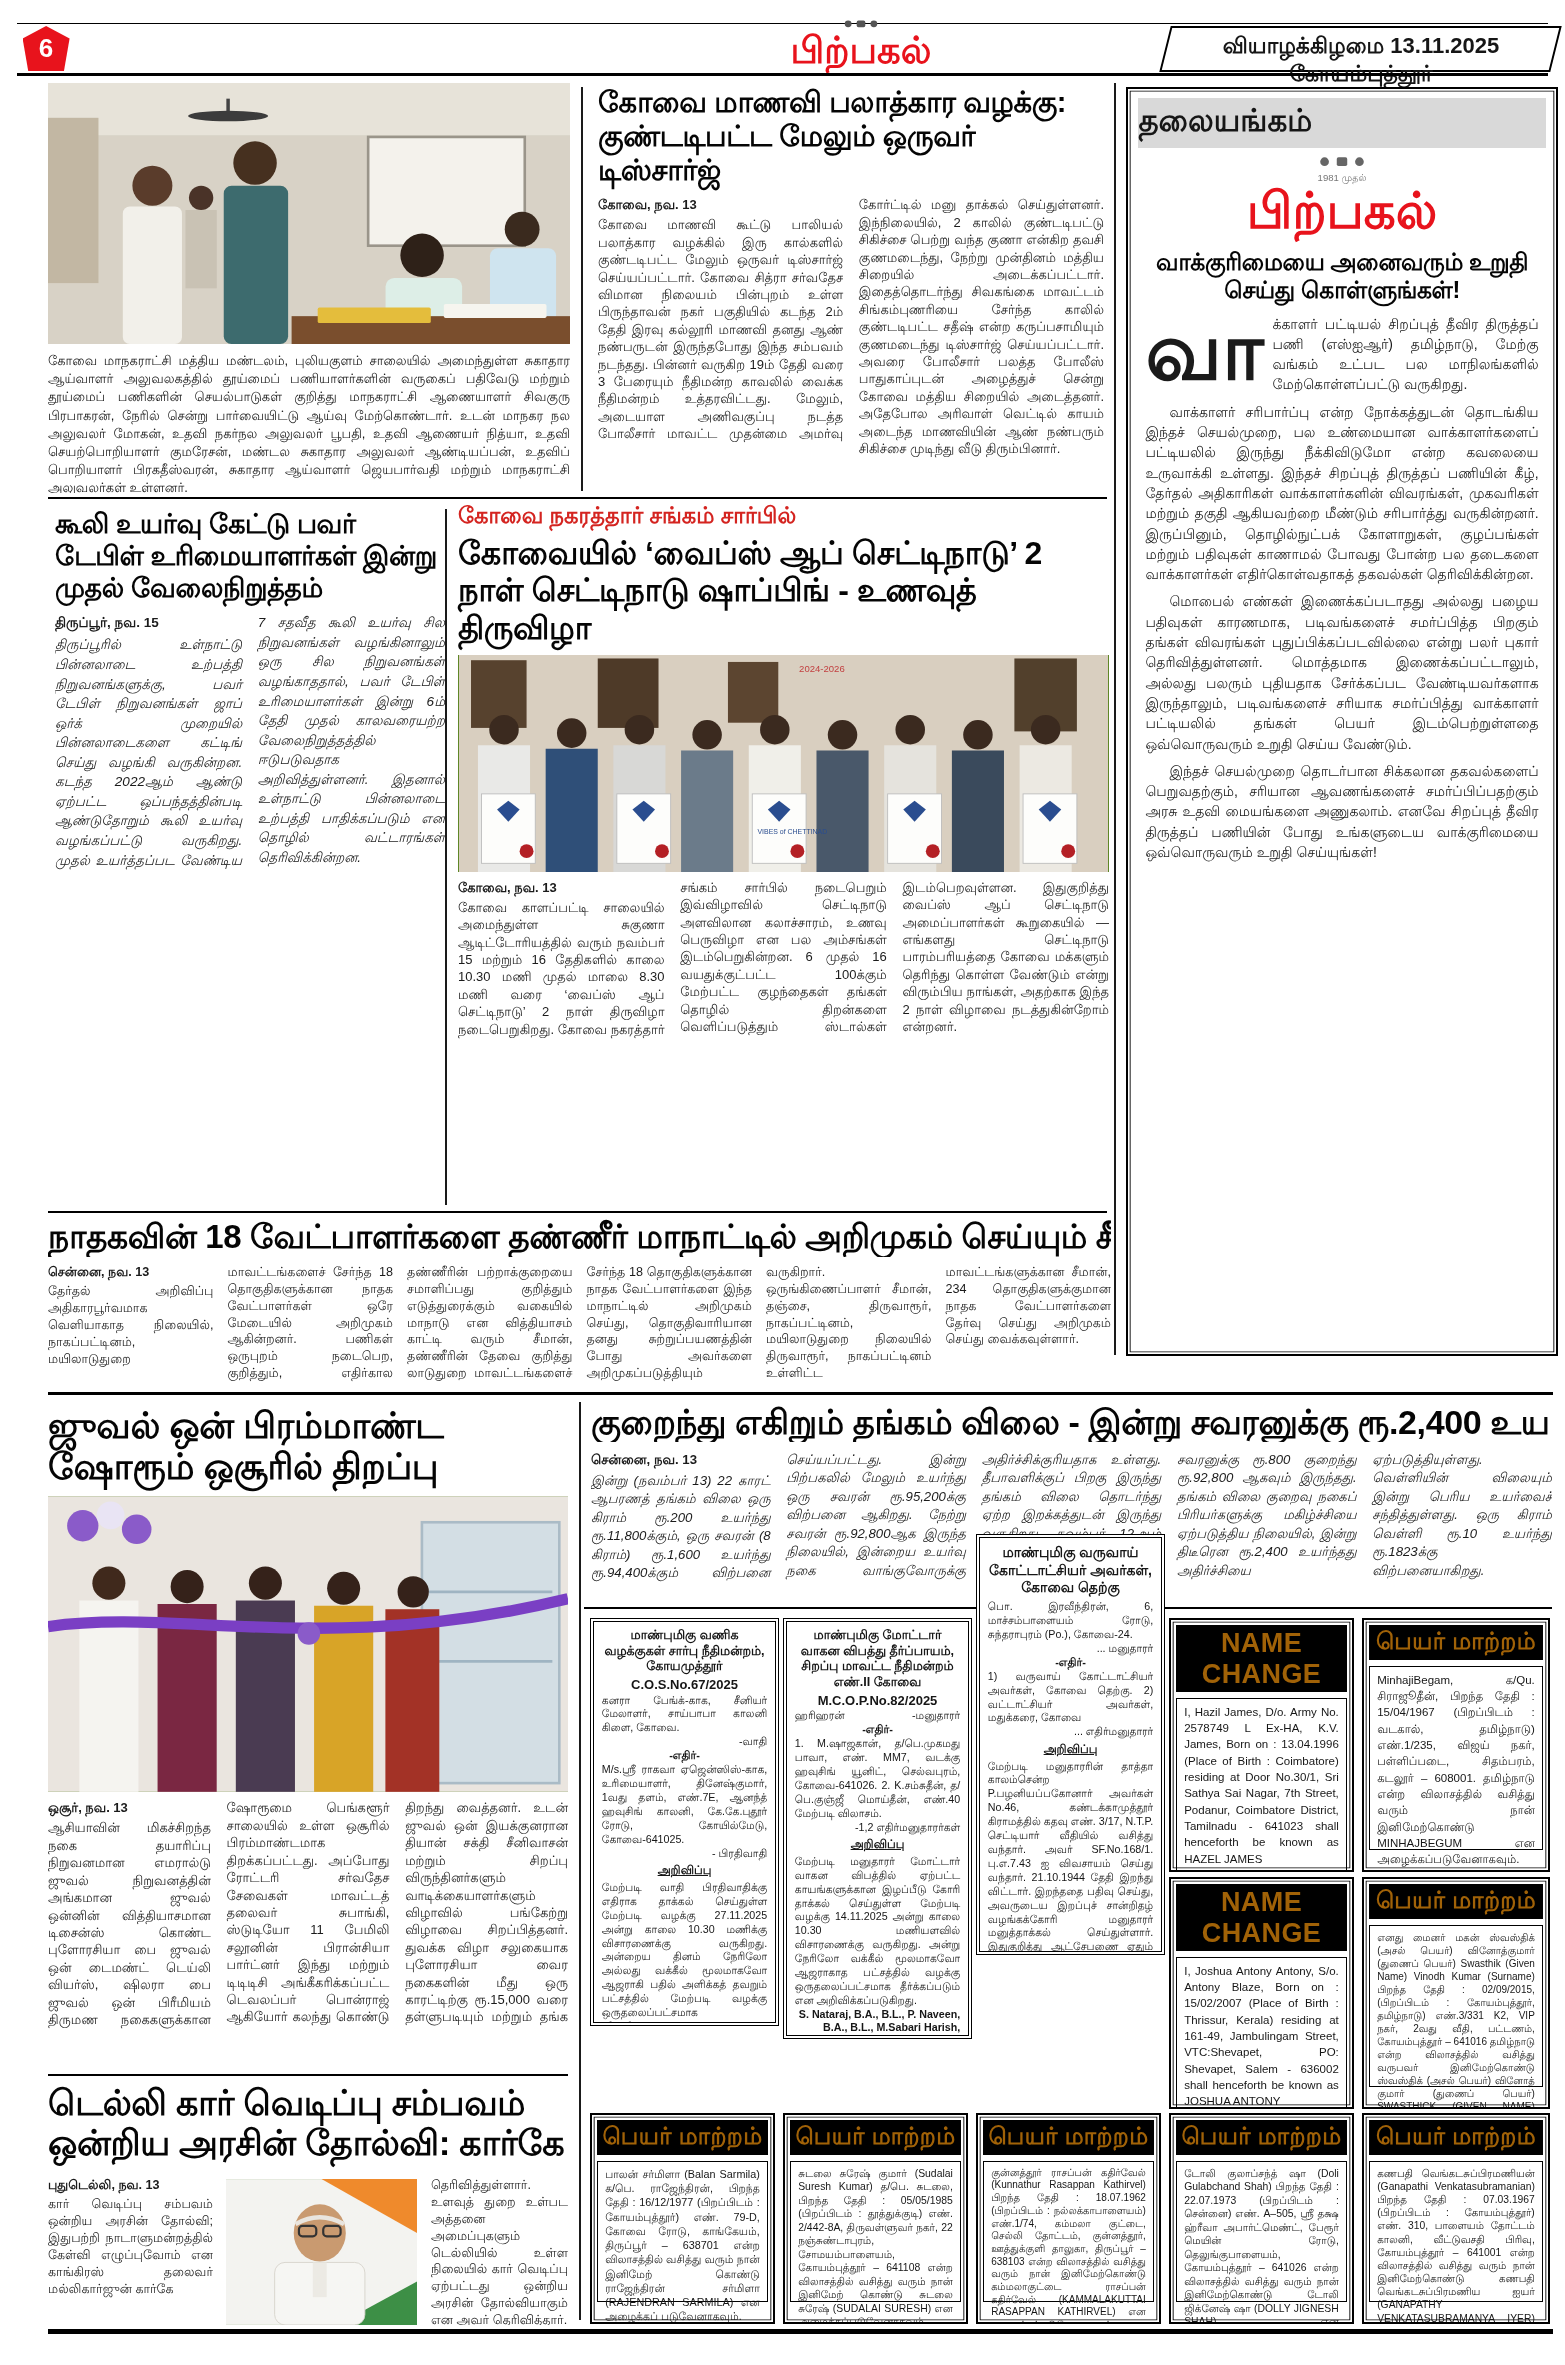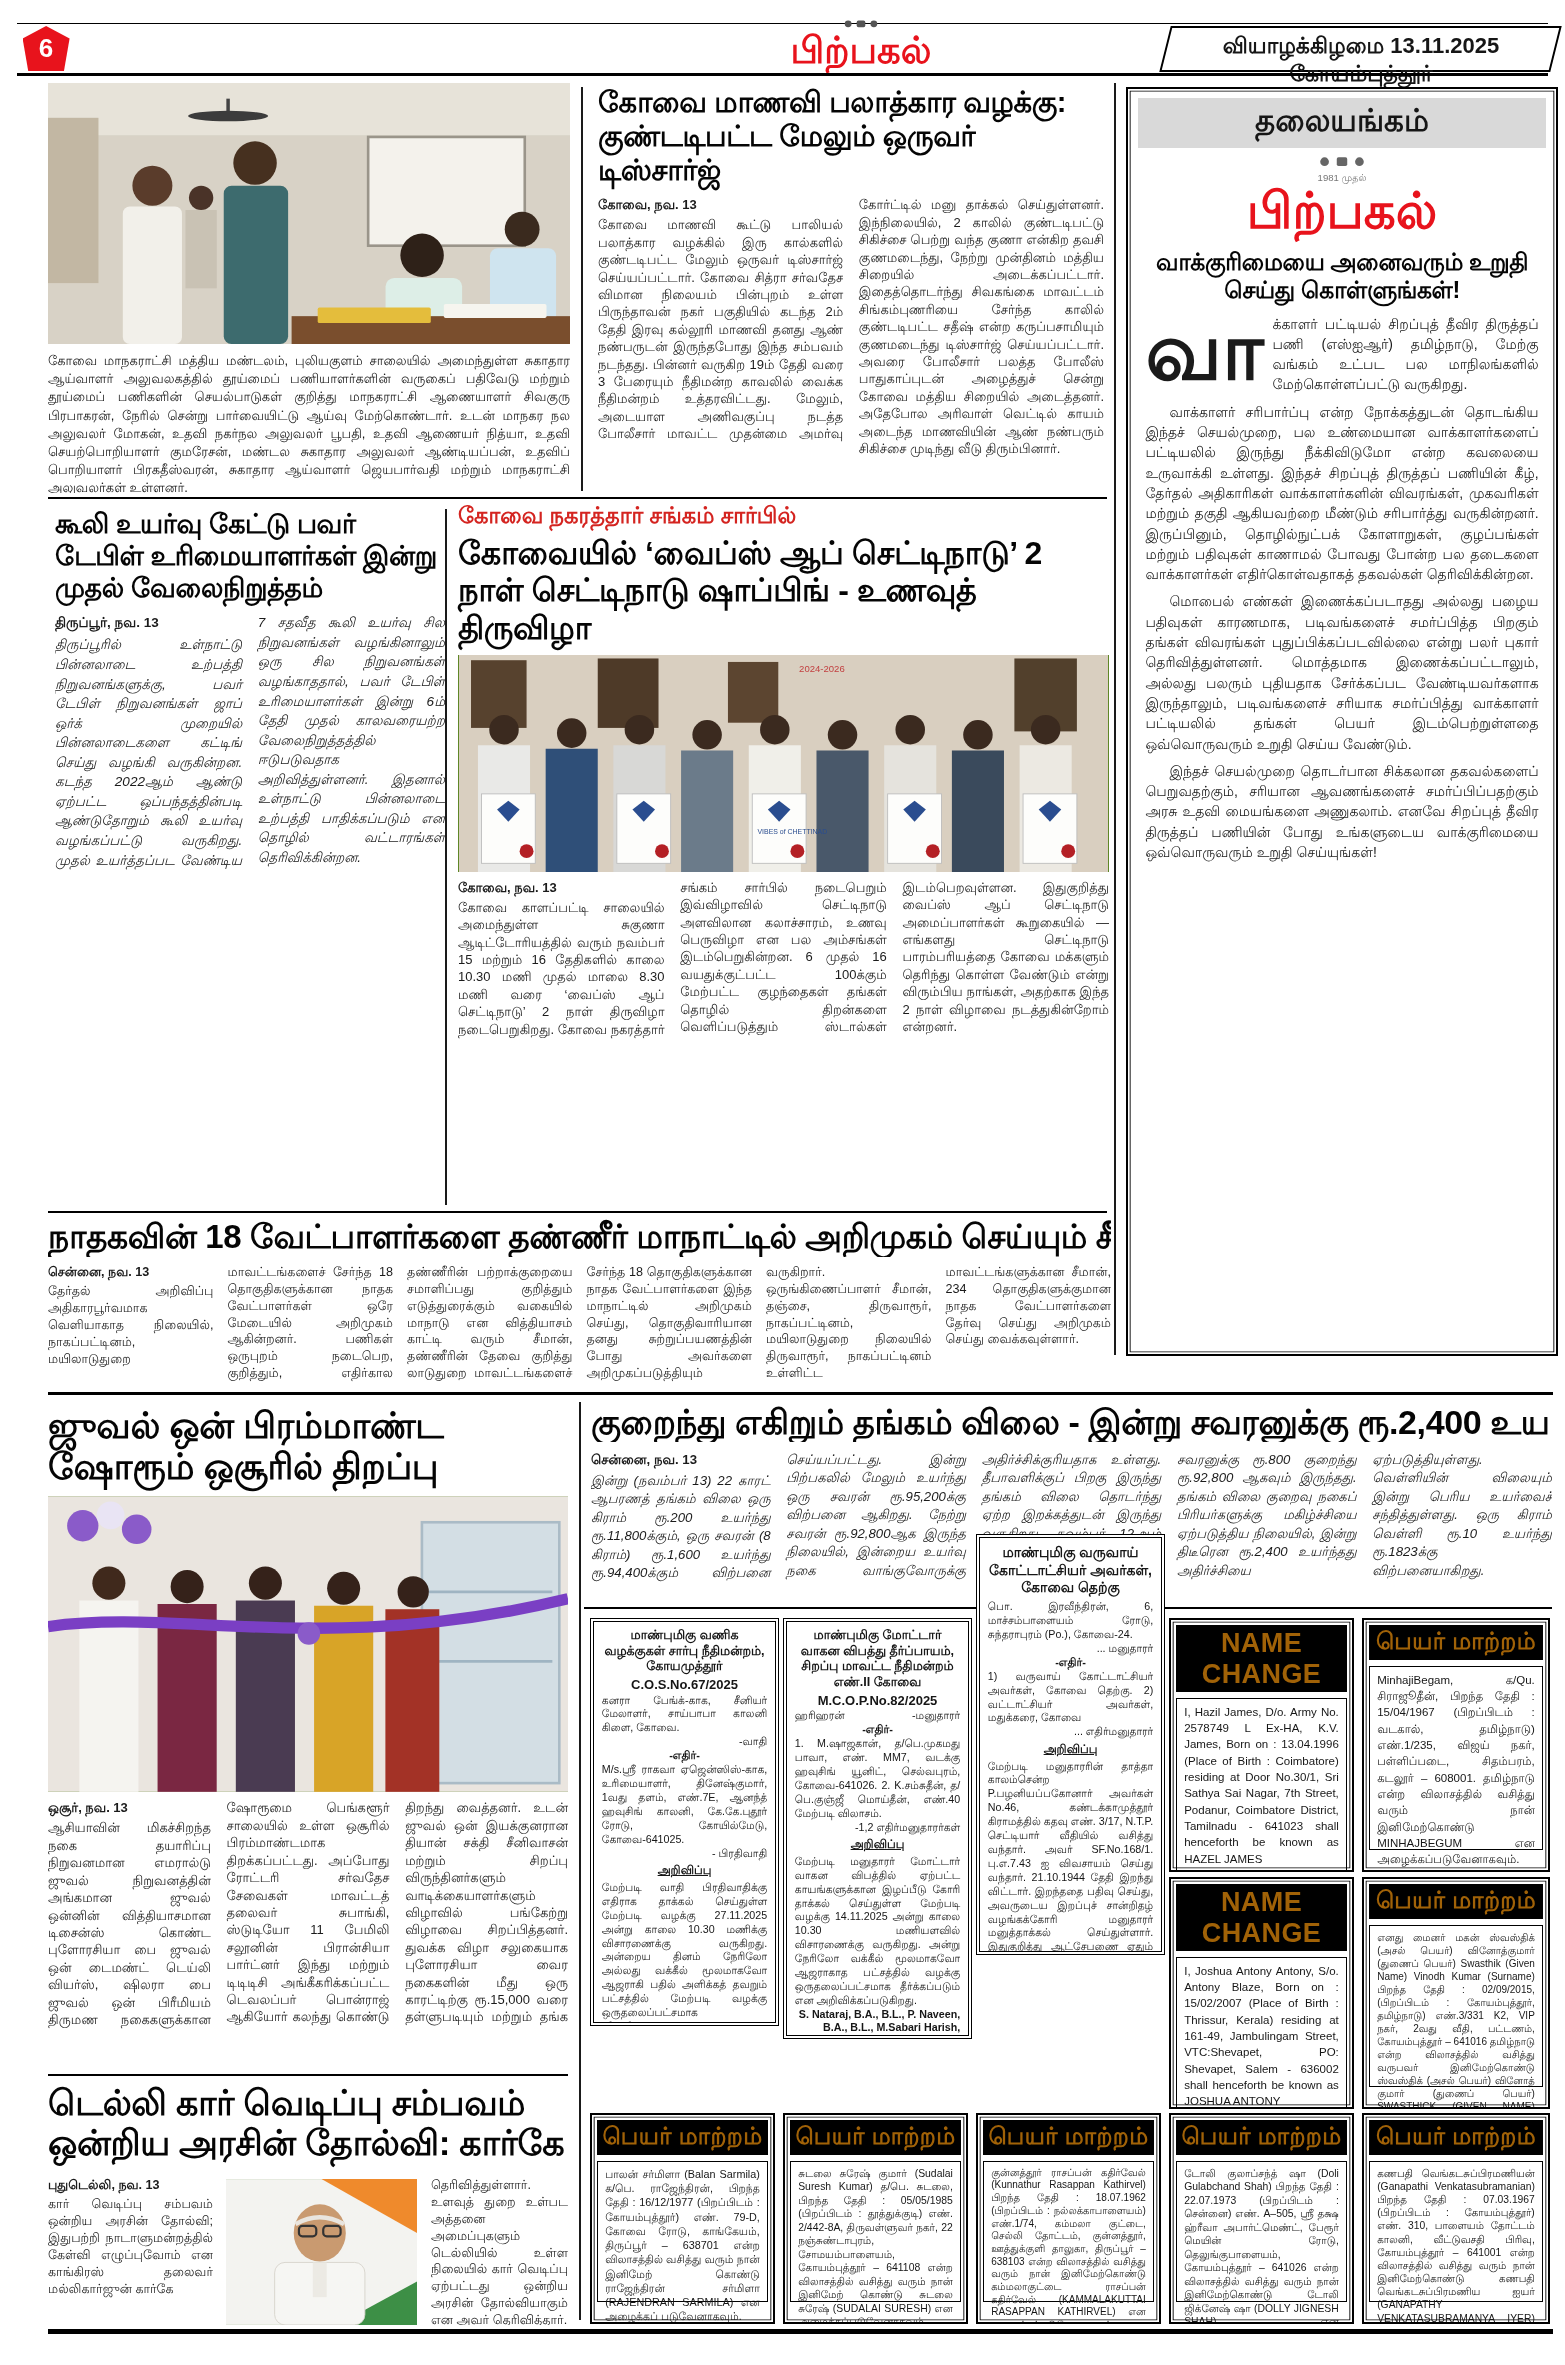--- a/index.html
+++ b/index.html
@@ -14,21 +14,21 @@
   .body-text{font-size:13px;line-height:1.34;text-align:justify;color:#1b1b1b;}
   .italic{font-style:italic;}
   .dateline{font-weight:bold;display:block;margin-bottom:2.6px;}
   .cols-2{column-count:2;column-gap:15.7px;}
   .cols-3{column-count:3;column-gap:15.7px;}
   .cols-5{column-count:5;column-gap:15.7px;}
   .cols-6{column-count:6;column-gap:14px;}
   .kicker{color:#d42420;font-weight:bold;}
   .masthead-red{color:#e8131c;font-weight:bold;letter-spacing:0;}
   .edit-box{border:2.6px solid #000;box-shadow:inset 0 0 0 1.7px #fff,inset 0 0 0 2.6px #000;background:#fff;}
-  .edit-bar{background:#d9d9d9;text-align:center;font-weight:bold;font-size:31px;padding:5.2px 0;margin:8.7px 10.4px 5.2px 10.4px;}
+  .edit-bar{background:#d9d9d9;text-align:left;font-weight:bold;font-size:31px;padding:5.2px 0;margin:8.7px 10.4px 5.2px 10.4px;}
   .dropcap{float:left;font-size:80px;line-height:.78;font-weight:bold;margin:7px 8.7px 0 0;}
   .adbox{border:4.3px double #000;background:#fff;position:absolute;overflow:hidden;}
   .adbox-inner{padding:6px 7.8px;}
   .ad-head{text-align:center;font-weight:bold;font-size:12.6px;line-height:1.25;}
   .ad-case{text-align:center;font-weight:bold;font-size:13px;margin:1.7px 0;}
   .ad-body{font-size:10.7px;line-height:1.3;text-align:justify;}
   .ad-tag{text-align:right;font-size:10.7px;}
   .ad-vs{text-align:center;font-size:11px;font-weight:bold;}
   .ad-notice{text-align:center;font-weight:bold;text-decoration:underline;font-size:11.7px;margin:2.6px 0;}
   .ad-sign{text-align:right;font-weight:bold;font-size:10.7px;line-height:1.25;}
@@ -120,21 +120,21 @@
   </div>
   <div class="body-text" style="margin:7px 17.4px;font-size:14px;line-height:1.45;text-indent:24px;">வாக்காளர் சரிபார்ப்பு என்ற நோக்கத்துடன் தொடங்கிய இந்தச் செயல்முறை, பல உண்மையான வாக்காளர்களைப் பட்டியலில் இருந்து நீக்கிவிடுமோ என்ற கவலையை உருவாக்கி உள்ளது. இந்தச் சிறப்புத் திருத்தப் பணியின் கீழ், தேர்தல் அதிகாரிகள் வாக்காளர்களின் விவரங்கள், முகவரிகள் மற்றும் தகுதி ஆகியவற்றை மீண்டும் சரிபார்த்து வருகின்றனர். இருப்பினும், தொழில்நுட்பக் கோளாறுகள், குழப்பங்கள் மற்றும் பதிவுகள் காணாமல் போவது போன்ற பல தடைகளை வாக்காளர்கள் எதிர்கொள்வதாகத் தகவல்கள் தெரிவிக்கின்றன.</div>
   <div class="body-text" style="margin:7px 17.4px;font-size:14px;line-height:1.45;text-indent:24px;">மொபைல் எண்கள் இணைக்கப்படாதது அல்லது பழைய பதிவுகள் காரணமாக, படிவங்களைச் சமர்ப்பித்த பிறகும் தங்கள் விவரங்கள் புதுப்பிக்கப்படவில்லை என்று பலர் புகார் தெரிவித்துள்ளனர். மொத்தமாக இணைக்கப்பட்டாலும், அல்லது பலரும் புதியதாக சேர்க்கப்பட வேண்டியவர்களாக இருந்தாலும், படிவங்களைச் சரியாக சமர்ப்பித்து வாக்காளர் பட்டியலில் தங்கள் பெயர் இடம்பெற்றுள்ளதை ஒவ்வொருவரும் உறுதி செய்ய வேண்டும்.</div>
   <div class="body-text" style="margin:7px 17.4px;font-size:14px;line-height:1.45;text-indent:24px;">இந்தச் செயல்முறை தொடர்பான சிக்கலான தகவல்களைப் பெறுவதற்கும், சரியான ஆவணங்களைச் சமர்ப்பிப்பதற்கும் அரசு உதவி மையங்களை அணுகலாம். எனவே சிறப்புத் தீவிர திருத்தப் பணியின் போது உங்களுடைய வாக்குரிமையை ஒவ்வொருவரும் உறுதி செய்யுங்கள்!</div>
 </div>
 
 <div class="abs" style="left:48px;top:509px;width:390px;margin-left:7px;">
   <div class="headline" style="font-size:27px;">கூலி உயர்வு கேட்டு பவர் டேபிள் உரிமையாளர்கள் இன்று முதல் வேலைநிறுத்தம்</div>
   <div style="height:8.7px;"></div>
   <div class="body-text cols-2 italic" style="height:574px;overflow:hidden;font-size:13.5px;line-height:1.45;">
-    <span class="dateline" style="font-style:normal;">திருப்பூர், நவ. 13</span>
+    <span class="dateline" style="font-style:normal;">திருப்பூர், நவ. 15</span>
     <span>திருப்பூரில் உள்நாட்டு பின்னலாடை உற்பத்தி நிறுவனங்களுக்கு, பவர் டேபிள் நிறுவனங்கள் ஜாப் ஒர்க் முறையில் பின்னலாடைகளை கட்டிங் செய்து வழங்கி வருகின்றன. கடந்த 2022ஆம் ஆண்டு ஏற்பட்ட ஒப்பந்தத்தின்படி ஆண்டுதோறும் கூலி உயர்வு வழங்கப்பட்டு வருகிறது. முதல் உயர்த்தப்பட வேண்டிய 7 சதவீத கூலி உயர்வு சில நிறுவனங்கள் வழங்கினாலும் ஒரு சில நிறுவனங்கள் வழங்காததால், பவர் டேபிள் உரிமையாளர்கள் இன்று 6ம் தேதி முதல் காலவரையற்ற வேலைநிறுத்தத்தில் ஈடுபடுவதாக அறிவித்துள்ளனர். இதனால் உள்நாட்டு பின்னலாடை உற்பத்தி பாதிக்கப்படும் என தொழில் வட்டாரங்கள் தெரிவிக்கின்றன.</span>
   </div>
 </div>
 
 <div class="vrule" style="left:445px;top:509px;height:696px;"></div>
 
 <div class="abs" style="left:458px;top:503px;width:651px;">
   <div class="kicker" style="font-size:22.6px;">கோவை நகரத்தார் சங்கம் சார்பில்</div>
   <div class="headline" style="font-size:32px;margin-top:3.5px;">கோவையில் ‘வைப்ஸ் ஆப் செட்டிநாடு’ 2 நாள் செட்டிநாடு ஷாப்பிங் - உணவுத் திருவிழா</div>
   <div class="photo" style="position:relative;left:0;top:7px;width:651px;height:217px;">

